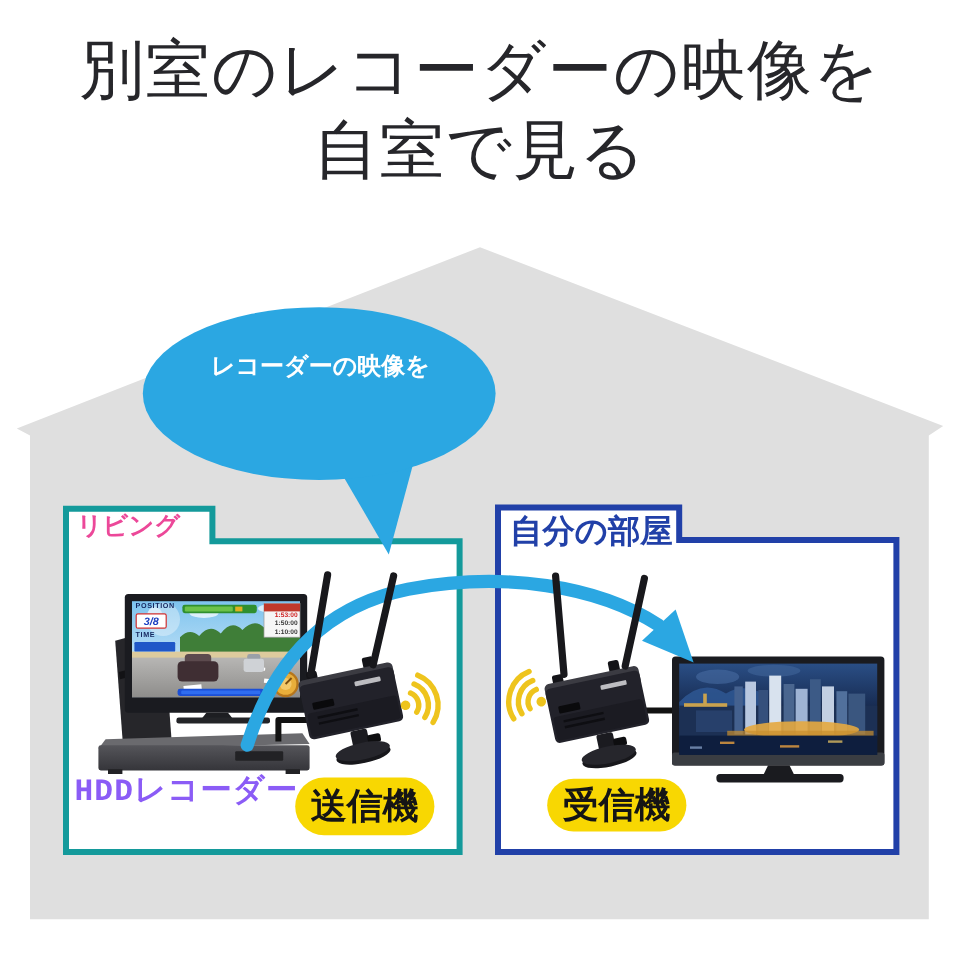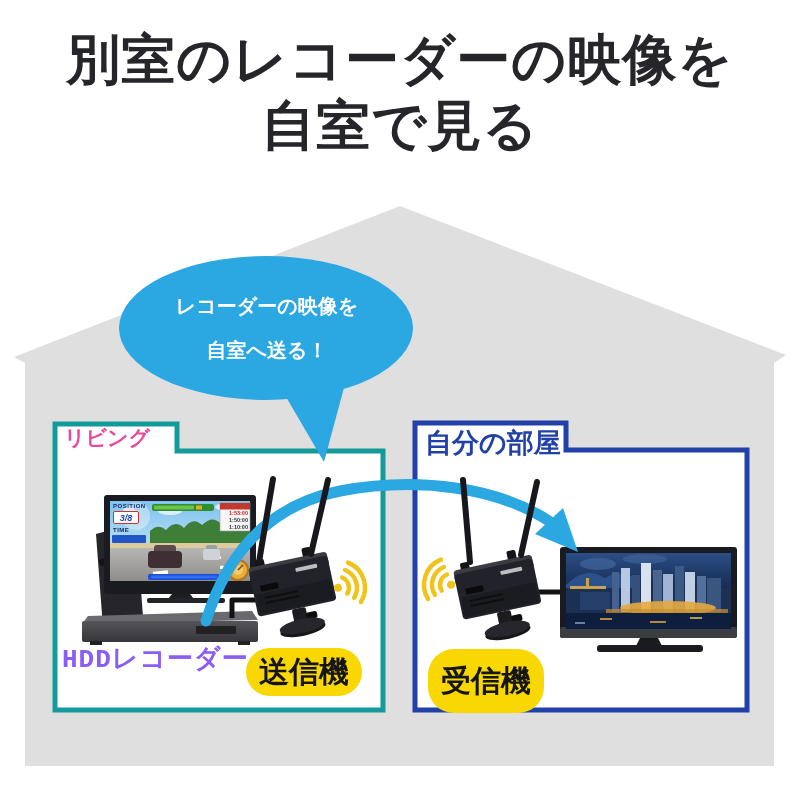--- a/index.html
+++ b/index.html
@@ -2,31 +2,31 @@
 <html><head>
 <meta charset="utf-8">
 <style>
   html,body{margin:0;padding:0;background:#fff;}
   .stage{position:relative;width:800px;height:800px;background:#ffffff;overflow:hidden;
          font-family:"Liberation Sans",sans-serif;}
   .stage svg{position:absolute;left:0;top:0;}
   .abs{position:absolute;}
   .title{left:0;top:26px;width:800px;text-align:center;
          font-family:"DejaVu Serif","Liberation Serif",serif;
-         font-weight:700;font-size:54px;line-height:66px;color:#26262a;letter-spacing:1px;}
+         font-weight:400;font-size:54px;line-height:66px;color:#26262a;letter-spacing:1px;}
   .bubble-text{left:119px;top:284px;width:296px;text-align:center;color:#ffffff;
                font-weight:700;font-size:20px;line-height:44px;}
   .room-label{font-weight:700;white-space:nowrap;}
   .living-label{left:64px;top:424px;font-size:21px;color:#ec4899;}
   .own-label{left:425px;top:425px;font-size:27px;color:#2140a8;}
   .hdd-label{left:62px;top:641px;font-size:26px;font-weight:700;color:#8b5cf6;letter-spacing:1px;font-family:Liberation Mono, monospace;}
   .badge{border-radius:26px;background:#f8d702;color:#151515;font-size:30px;font-weight:700;
          display:flex;align-items:center;justify-content:center;font-family:Liberation Mono, monospace;}
   .badge-tx{left:246px;top:648px;width:116px;height:48px;}
-  .badge-rx{left:428px;top:649px;width:116px;height:64px;}
+  .badge-rx{left:456px;top:649px;width:116px;height:44px;}
   
   .hud-label{font-size:6px;font-weight:700;color:#16275f;letter-spacing:.5px;}
   .hud-pos-label{left:113px;top:503px;}
   .hud-pos-badge{left:113px;top:511px;width:26px;height:13px;background:#fff;border:1px solid #d03030;
                  border-radius:2px;display:flex;align-items:center;justify-content:center;
                  font-size:9px;font-style:italic;font-weight:700;color:#1c3fc0;box-sizing:border-box;text-align:right;}
   .hud-time-label{left:113px;top:527px;}
   .hud-times{left:221px;top:510px;width:27px;text-align:right;font-size:5.5px;line-height:7px;font-weight:700;}
   .hud-times .r1{color:#cf2020;}
   .hud-times .r2,.hud-times .r3{color:#333333;}
@@ -198,21 +198,20 @@
     <use href="#wifi" transform="translate(452,585) scale(-1,1) rotate(-18)"></use>
   </svg>
 
   <div class="abs title">
     <div>別室のレコーダーの映像を</div>
     <div>自室で見る</div>
   </div>
 
   <div class="abs bubble-text">
     <div>レコーダーの映像を</div>
-    <div>自室へ送る！</div>
   </div>
 
   <div class="abs room-label living-label">リビング</div>
   <div class="abs room-label own-label">自分の部屋</div>
 
   <div class="abs hdd-label">HDDレコーダー</div>
   <div class="abs badge badge-tx">送信機</div>
   <div class="abs badge badge-rx">受信機</div>
 
   <div class="abs hud-label hud-pos-label">POSITION</div>

